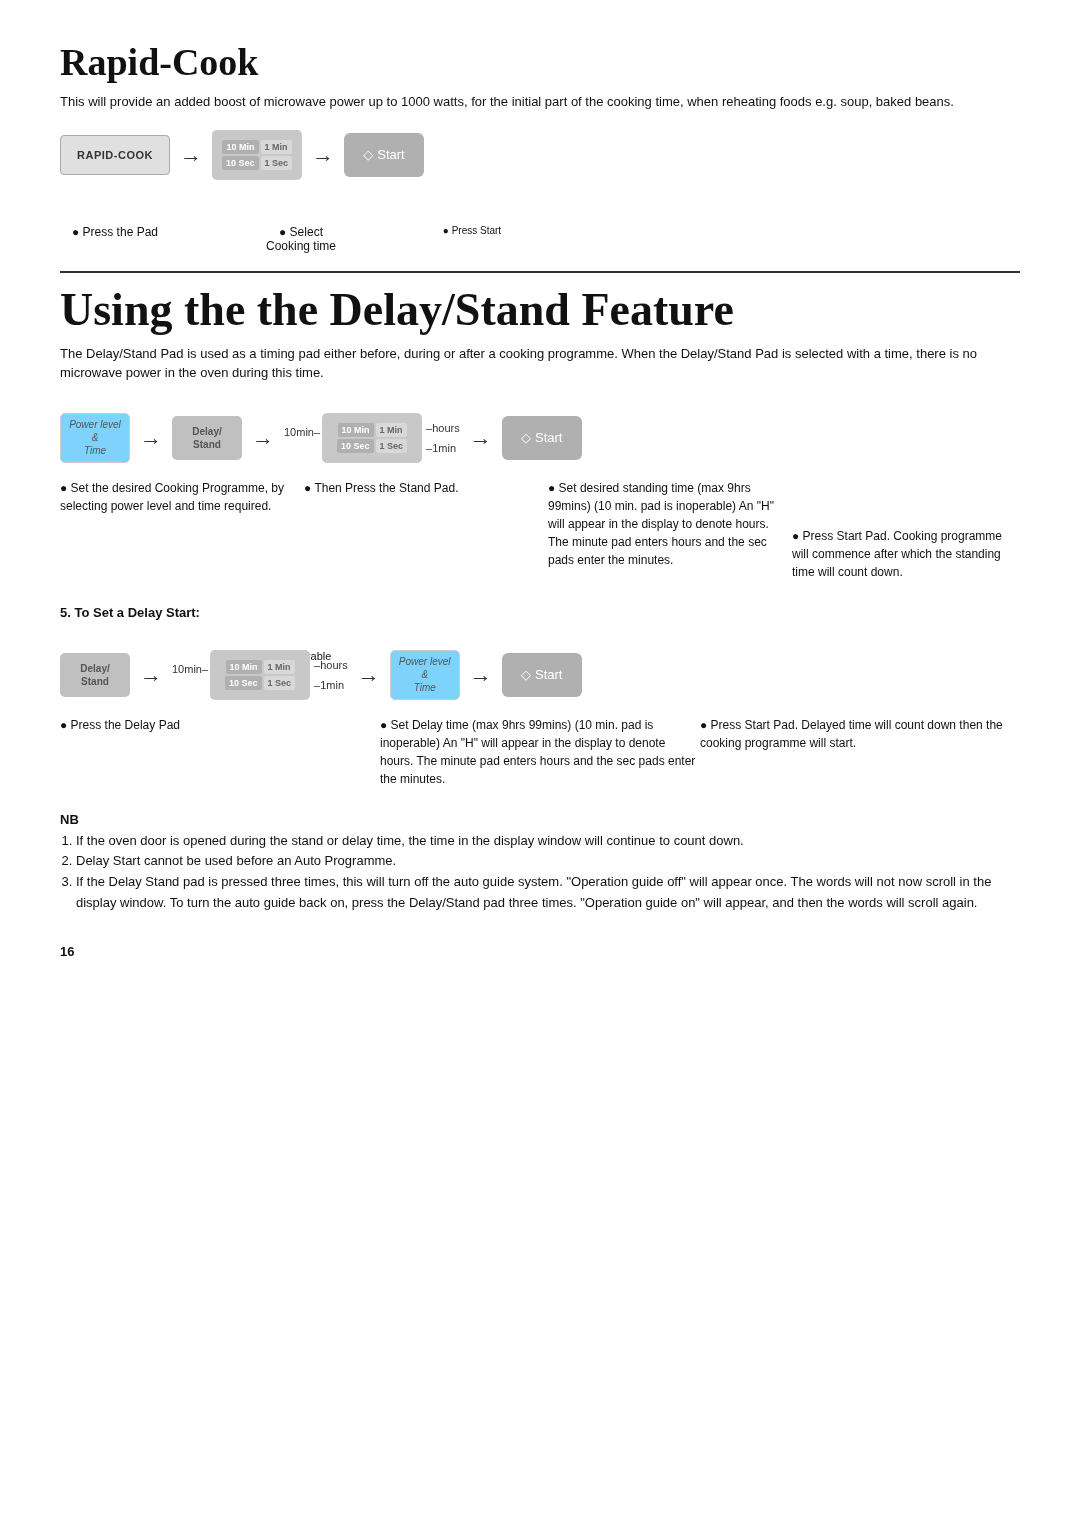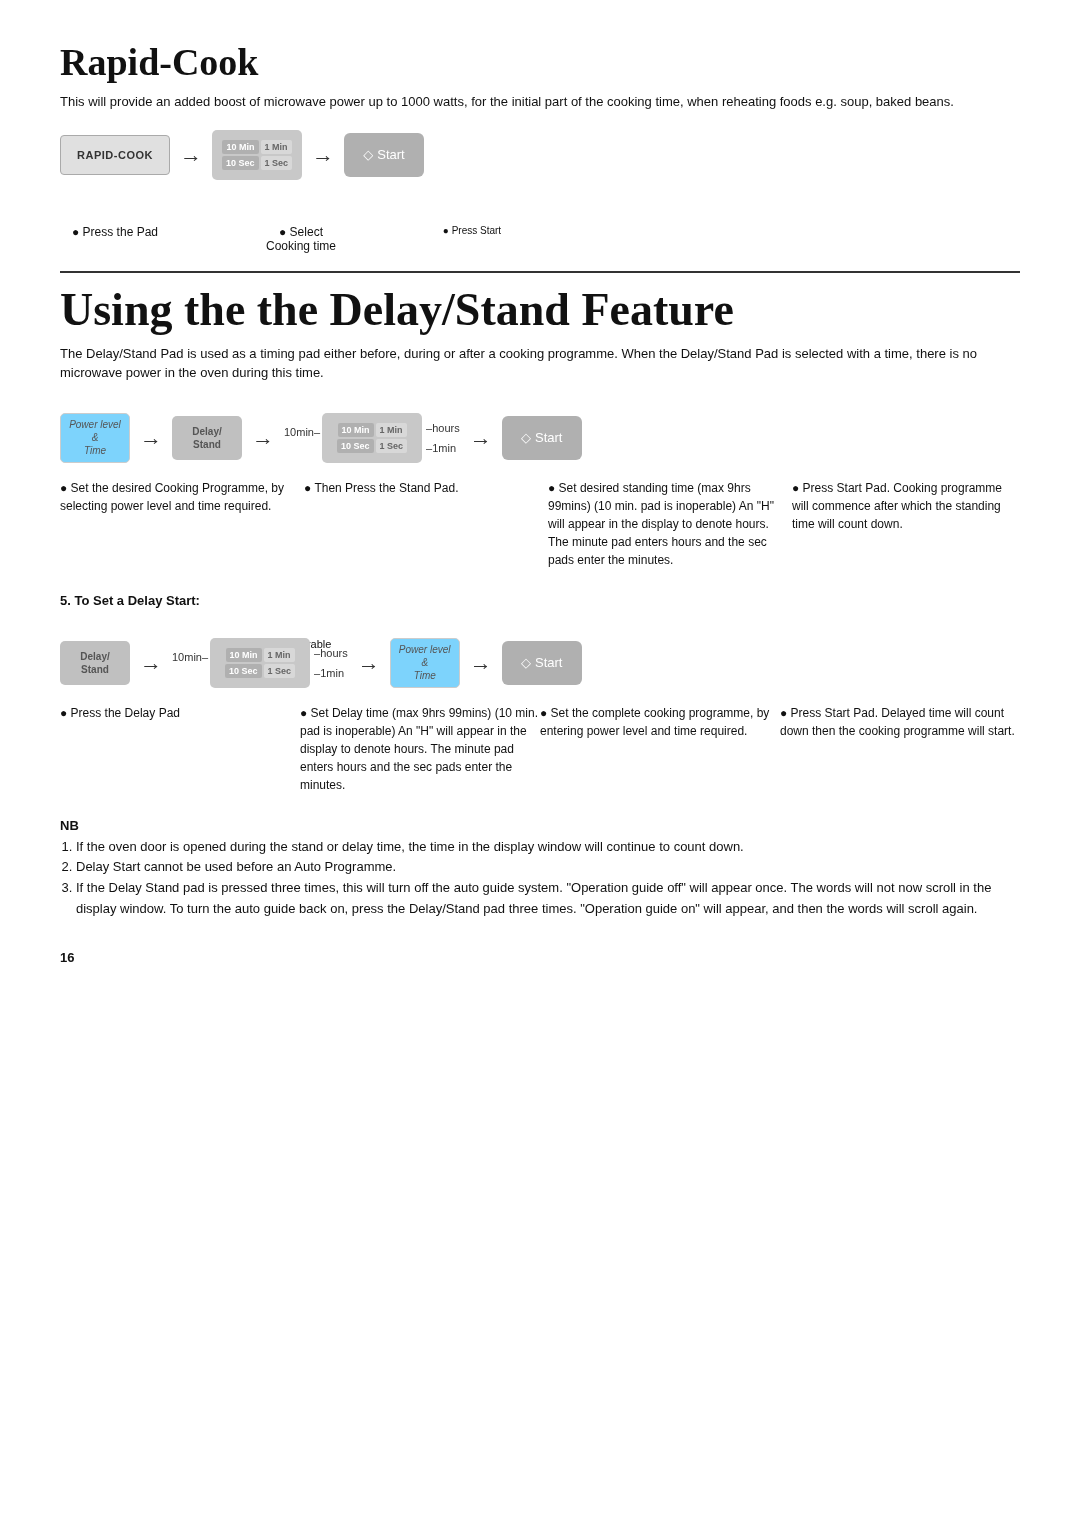--- a/index.html
+++ b/index.html
@@ -324,21 +324,21 @@
       <span>Set the desired Cooking Programme, by selecting power level and time required.</span>
     </div>
     <div style="flex:1; font-size:12px; line-height:1.5;">
       <span style="font-size:12px;">● </span>
       <span>Then Press the Stand Pad.</span>
     </div>
     <div style="flex:1; font-size:12px; line-height:1.5;">
       <span style="font-size:12px;">● </span>
       <span>Set desired standing time (max 9hrs 99mins) (10 min. pad is inoperable) An "H" will appear in the display to denote hours. The minute pad enters hours and the sec pads enter the minutes.</span>
     </div>
-    <div style="flex:1; font-size:12px; line-height:1.5;">
+    <div style="flex:1; font-size:12px; line-height:1.5;margin-top:48px;">
       <span style="font-size:12px;">● </span>
       <span>Press Start Pad. Cooking programme will commence after which the standing time will count down.</span>
     </div>
   </div>
 </div>
 
 <div class="step-section" style="margin-top:20px;">
   <p class="section-heading">5.  To Set a Delay Start:</p>
 
   <div style="position:relative; margin-bottom:16px;">
@@ -395,24 +395,20 @@
     <div style="flex:1; font-size:12px; line-height:1.5;">
       <span style="font-size:12px;">● </span>
       <span>Press the Delay Pad</span>
     </div>
     <div style="flex:1; font-size:12px; line-height:1.5;">
       <span style="font-size:12px;">● </span>
       <span>Set Delay time (max 9hrs 99mins) (10 min. pad is inoperable) An "H" will appear in the display to denote hours. The minute pad enters hours and the sec pads enter the minutes.</span>
     </div>
     <div style="flex:1; font-size:12px; line-height:1.5;">
       <span style="font-size:12px;">● </span>
-      <span>Set the complete cooking programme, by entering power level and time required.</span>
-    </div>
-    <div style="flex:1; font-size:12px; line-height:1.5;">
-      <span style="font-size:12px;">● </span>
       <span>Press Start Pad. Delayed time will count down then the cooking programme will start.</span>
     </div>
   </div>
 </div>
 
 <div class="nb-section">
   <p class="nb-title">NB</p>
   <ol>
     <li>If the oven door is opened during the stand or delay time, the time in the display window will continue to count down.</li>
     <li>Delay Start cannot be used before an Auto Programme.</li>

